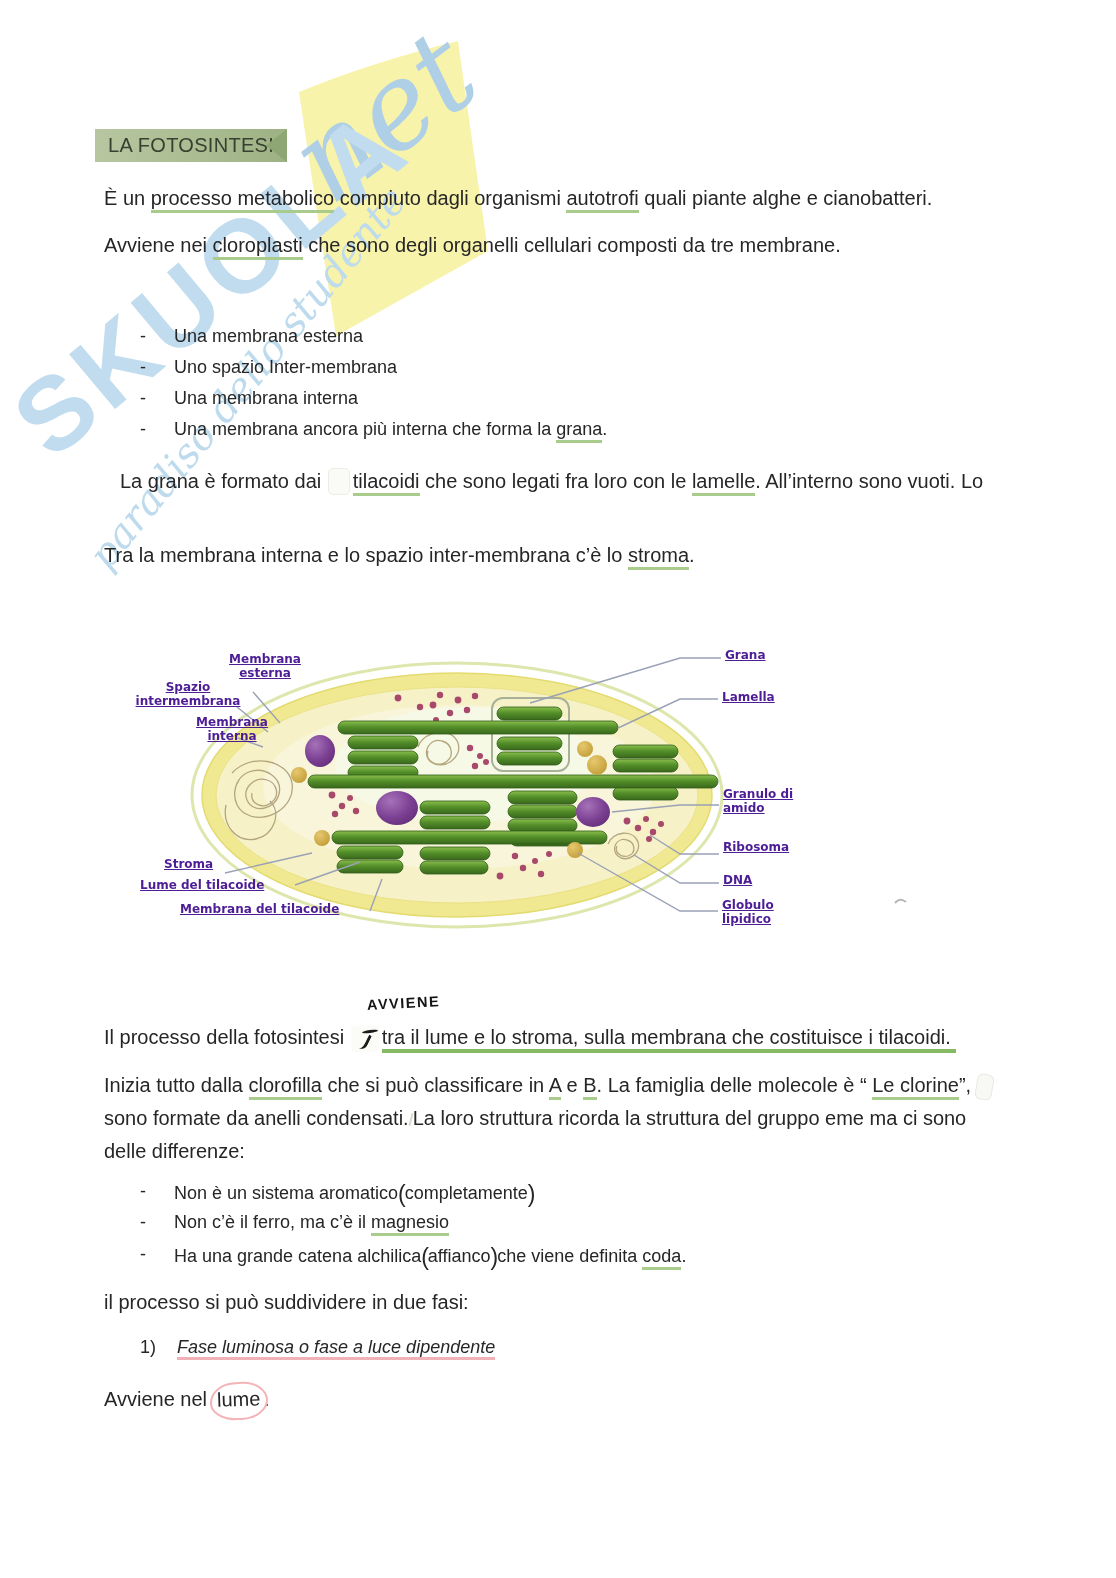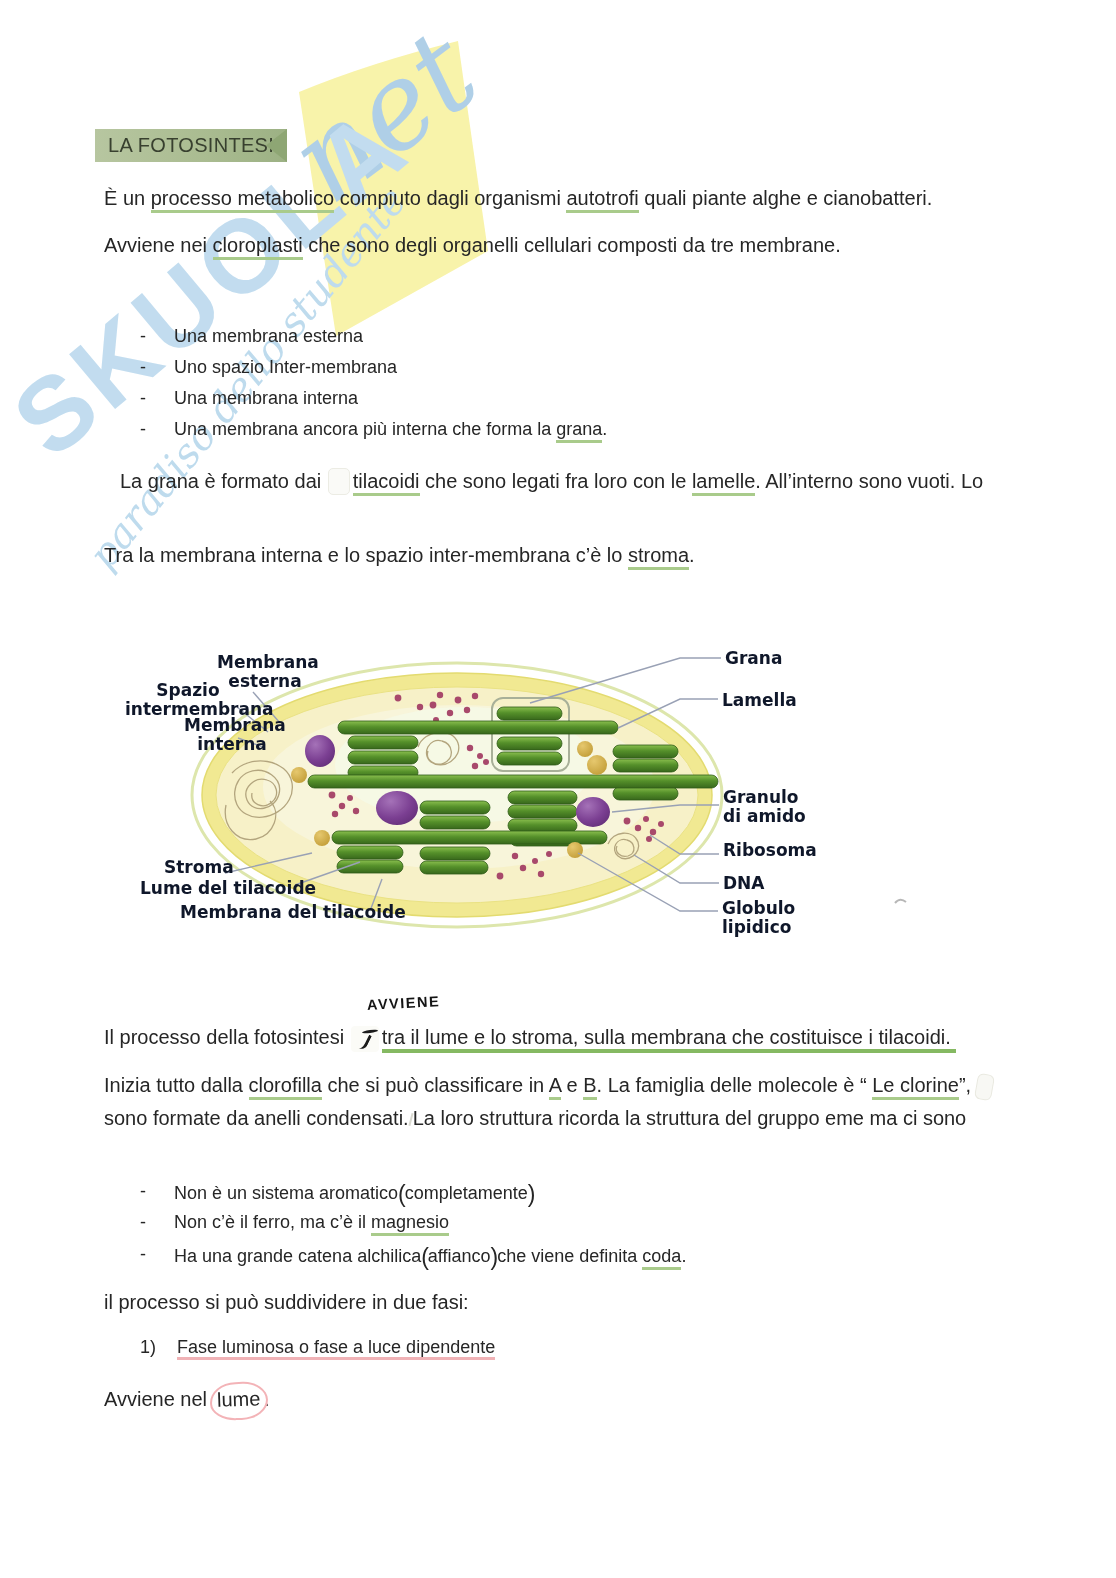--- a/index.html
+++ b/index.html
@@ -17,21 +17,21 @@
 
   .para{position:absolute;left:104px;width:960px;font-size:20px;line-height:31px;white-space:nowrap;}
   .para.wrap2{line-height:32px;margin-left:16px;}
   .bullet{position:absolute;left:140px;display:flex;font-size:18px;white-space:nowrap;}
   .bullet .bm{width:34px;flex:none;}
   .numitem{position:absolute;left:140px;display:flex;font-size:18px;white-space:nowrap;}
   .numitem .nm{width:37px;flex:none;}
 
   .ug{border-bottom:3px solid #a9cb8b;padding-bottom:1px;}
   .ug2{border-bottom:4px solid #85b962;padding-bottom:1px;}
-  .ur{border-bottom:3px solid #f0b2b6;padding-bottom:0;}
+  .ur{border-bottom:3px solid #f0b2b6;padding-bottom:0;font-style:italic;}
   .circ{display:inline-block;border:2.5px solid #f3b3b7;border-radius:50% 48% 52% 50%/60% 55% 58% 50%;
         padding:0 6px 3px 5px;margin:-2px -4px -3px -3px;transform:rotate(-2deg);}
   .hp{font-size:23px;vertical-align:-3px;letter-spacing:-1px;font-weight:400;}
   .blob{display:inline-block;width:20px;height:25px;background:#fafaf7;border:1px solid #ecece4;
         border-radius:5px;vertical-align:-7px;margin:0 3px 0 1px;}
   .blob2{display:inline-block;width:15px;height:24px;background:#f8f8f4;border:1px solid #e9e9e0;
          border-radius:6px;vertical-align:-8px;margin-left:5px;transform:rotate(10deg);}
   .tick{display:inline-block;width:2px;height:13px;background:#d9d9d0;vertical-align:-1px;
         transform:rotate(14deg);margin:0 1px;}
   .caret{display:inline-block;position:relative;width:28px;height:26px;vertical-align:-8px;
@@ -39,22 +39,22 @@
   .caret::before{content:"";position:absolute;left:4px;bottom:3px;width:11px;height:17px;
          border-right:3px solid #1c1c1c;border-radius:0 0 7px 0;transform:rotate(26deg);}
   .caret::after{content:"";position:absolute;left:11px;top:4px;width:16px;height:3px;
          background:#1c1c1c;border-radius:50%;transform:rotate(-7deg);}
 
   .annot{position:absolute;left:367px;top:995px;font-size:14.5px;font-weight:bold;
          letter-spacing:1.5px;transform:rotate(-3deg);color:#141414;}
 
   .diagram{position:absolute;left:120px;top:635px;width:880px;height:330px;}
   .diagram svg{position:absolute;left:0;top:0;}
-  .dlabel{position:absolute;font-size:17px;font-weight:bold;color:#0f172a;line-height:1.13;
-          font-family:"DejaVu Sans",sans-serif;}
+  .dlabel{position:absolute;font-size:12px;font-weight:bold;color:#4c1d95;line-height:1.13;
+          font-family:"DejaVu Sans",sans-serif;text-decoration:underline;}
   .ctr{text-align:center;}
   .nwr{white-space:nowrap;}
 </style>
 </head>
 <body>
 
 <div class="page">
 
   <svg class="wm" width="1116" height="1578" viewBox="0 0 1116 1578">
     <g opacity="0.92">
@@ -236,20 +236,21 @@
       <div class="dlabel nwr" style="left:603px;top:206px">Ribosoma</div>
       <div class="dlabel nwr" style="left:603px;top:239px">DNA</div>
       <div class="dlabel" style="left:602px;top:264px;width:76px">Globulo lipidico</div>
     </div>
 
     <div class="annot">AVVIENE</div>
 
     <div class="para" style="top:1069px;line-height:33px"><span>Inizia tutto dalla </span><span class="ug">clorofilla</span><span> che si può classificare in </span><span class="ug">A</span><span> e </span><span class="ug">B</span><span>. La famiglia delle molecole è “ </span><span class="ug">Le clorine</span><span>”,</span><span class="blob2"></span></div>
     <div class="para" style="top:1022px"><span>Il processo della fotosintesi </span><span class="caret"></span><span class="ug2">tra il lume e lo stroma, sulla membrana che costituisce i tilacoidi.&nbsp;</span></div>
     <div class="para" style="top:1102px;line-height:33px"><span>sono formate da anelli condensati.</span><span class="tick"></span><span>La loro struttura ricorda la struttura del gruppo eme ma ci sono</span></div>
+    <div class="para" style="top:1135px;line-height:33px"><span>delle differenze:</span></div>
 
     <div class="bullet" style="top:1181px">
       <span class="bm">-</span>
       <span><span>Non è un sistema aromatico</span><span class="hp">(</span><span>completamente</span><span class="hp">)</span></span>
     </div>
     <div class="bullet" style="top:1212px">
       <span class="bm">-</span>
       <span><span>Non c’è il ferro, ma c’è il </span><span class="ug">magnesio</span></span>
     </div>
     <div class="bullet" style="top:1244px">

